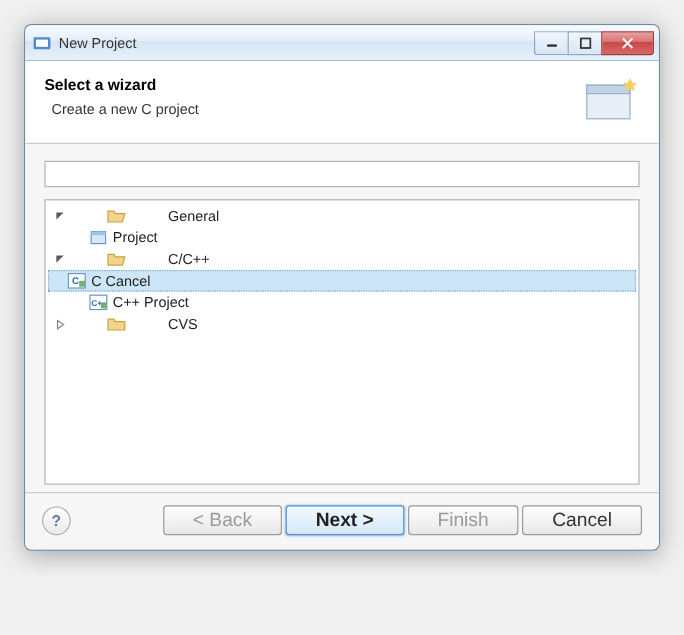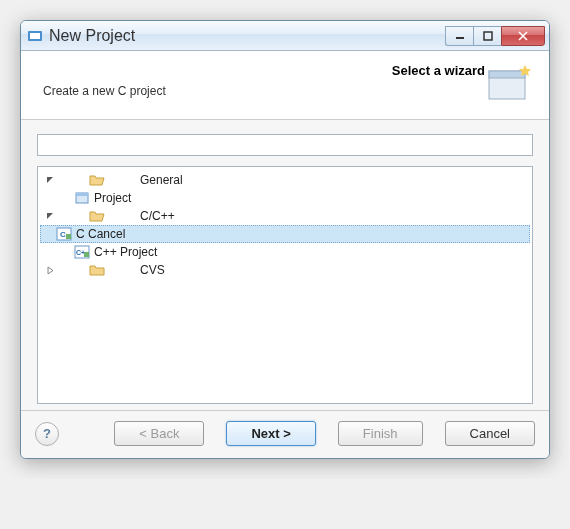--- a/index.html
+++ b/index.html
@@ -27,21 +27,21 @@
       padding: 0 0 0 6px;
     }
     .titlebar-icon {
       width: 16px; height: 16px;
       margin-right: 6px;
       display: inline-flex; align-items: center; justify-content: center;
     }
     .title-text {
       flex: 1;
       color: #333;
-      font-size: 16px;
+      font-size: 12px;
     }
     .win-btns { display: flex; height: 20px; margin-right: 4px; gap: 0; }
     .win-btn {
       width: 28px; height: 20px;
       border: 1px solid #8da8c0;
       background: linear-gradient(to bottom, #f0f6fc, #d8e6f3);
       display: flex; align-items: center; justify-content: center;
       font-size: 10px;
       color: #333;
     }
@@ -61,21 +61,20 @@
       border-bottom: 1px solid #ccc;
       display: flex;
       align-items: flex-start;
     }
     .header-text { flex: 1; }
     .header-title {
       font-weight: bold;
       font-size: 13px;
       color: #000;
       margin-bottom: 6px;
-      text-align: right;
     }
     .header-sub {
       font-size: 12px;
       color: #333;
       padding-left: 6px;
     }
     .wizard-icon {
       width: 48px; height: 42px;
     }
     .body {
@@ -147,25 +146,25 @@
       background: linear-gradient(to bottom, #fff, #e8e8e8);
       display: flex; align-items: center; justify-content: center;
       color: #5a7da0;
       font-weight: bold;
       font-size: 13px;
     }
     .spacer { flex: 1; }
     .btn {
       min-width: 80px;
       height: 25px;
-      margin-left: 22px;
+      margin-left: 3px;
       border: 1px solid #9a9a9a;
       border-radius: 3px;
       background: linear-gradient(to bottom, #fdfdfd, #e8e8e8);
-      font-size: 13px;
+      font-size: 16px;
       color: #333;
       padding: 0 24px;
     }
     .btn.disabled { color: #9b9b9b; }
     .btn.primary {
       border-color: #4a8fd0;
       background: linear-gradient(to bottom, #f3f9ff, #d4e8f9);
       box-shadow: 0 0 2px rgba(74,143,208,0.6);
       color: #222;
       font-weight: bold;

